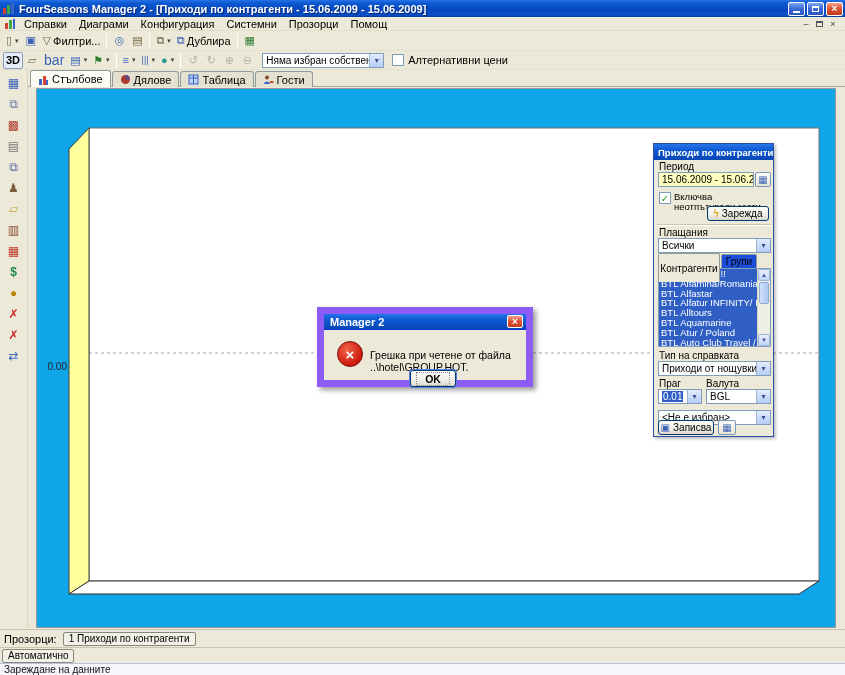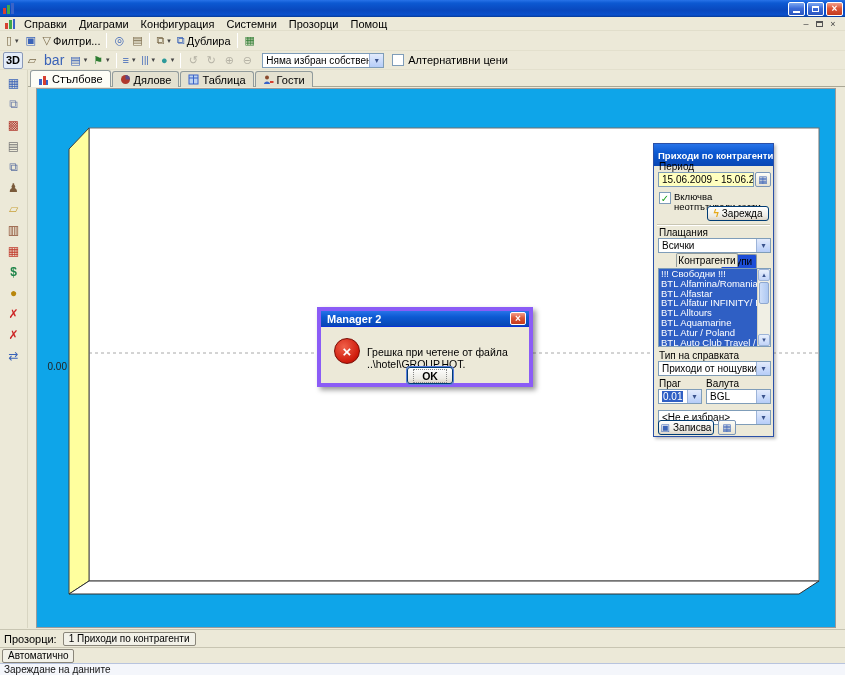--- a/index.html
+++ b/index.html
@@ -60,40 +60,40 @@
   .rail-btn:nth-child(7){color:#C8A23A;} .rail-btn:nth-child(8){color:#8A4A2E;}
   .rail-btn:nth-child(9){color:#C0392B;} .rail-btn:nth-child(10){color:#1E8449; font-weight:bold;}
   .rail-btn:nth-child(11){color:#B8860B;} .rail-btn:nth-child(12){color:#CC2222;}
   .rail-btn:nth-child(13){color:#CC2222;} .rail-btn:nth-child(14){color:#3A63B8;}
 
   
   .canvas { left:36px; top:88px; width:800px; height:540px; background:#0ea5e9; border:1px solid #9A9A9A; }
 
   
   .panel { left:653px; top:143px; width:121px; height:294px; background:#ECE9D8; border:1px solid #2A50A8; box-shadow:2px 2px 3px rgba(0,0,0,.25); font-size:10px; }
-  .panel-title { height:22px; background:linear-gradient(180deg,#2873E8,#0C59D2 40%,#0846B4); color:#fff; font-weight:bold; font-size:9.5px; display:flex; align-items:center; padding:0 2px 0 4px; white-space:nowrap; overflow:hidden; }
+  .panel-title { height:16px; background:linear-gradient(180deg,#2873E8,#0C59D2 40%,#0846B4); color:#fff; font-weight:bold; font-size:9.5px; display:flex; align-items:center; padding:0 2px 0 4px; white-space:nowrap; overflow:hidden; }
   .p-label { position:absolute; left:5px; color:#000; }
   .p-input { position:absolute; background:#FFFFBF; border:1px solid #7F9DB9; height:15px; font-size:10px; display:flex; align-items:center; padding:0 3px; white-space:nowrap; overflow:hidden; }
   .icon-btn { position:absolute; height:15px; border:1px solid #7A96B8; border-radius:2px; background:linear-gradient(180deg,#FDFDF8,#E8E4D4); display:flex; align-items:center; justify-content:center; font-size:10px; color:#3A63B8; }
   .p-btn { position:absolute; height:15px; border:1px solid #003C74; border-radius:3px; background:linear-gradient(180deg,#FFFFFF,#ECEBE5 70%,#DCD4C6); display:flex; align-items:center; justify-content:center; gap:3px; font-size:10px; }
   .p-divider { position:absolute; left:3px; right:3px; height:2px; border-top:1px solid #C8C5B2; border-bottom:1px solid #fff; }
   .p-combo { position:absolute; }
   .ptab { position:absolute; border:1px solid #919B9C; border-bottom:none; border-radius:2px 2px 0 0; background:#1d4ed8; display:flex; align-items:center; justify-content:center; font-size:10px; }
   .ptab.active { background:#ECE9D8; z-index:2; }
   .plist { position:absolute; left:4px; top:124px; width:113px; height:79px; background:#fff; border:1px solid #7F9DB9; overflow:hidden; display:flex; }
   .plist-items { flex:1; overflow:hidden; }
   .plist .li { height:9.8px; line-height:9.8px; font-size:9.5px; background:#2F5FC4; color:#fff; white-space:nowrap; overflow:hidden; padding-left:2px; }
   .scrollbar { width:13px; background:#F0EFE4; border-left:1px solid #D8D5C2; display:flex; flex-direction:column; }
   .sb-btn { height:12px; background:linear-gradient(180deg,#E9F0FC,#C2D4F8); border:1px solid #9DB4D8; border-radius:2px; color:#39528C; font-size:7px; display:flex; align-items:center; justify-content:center; }
   .sb-thumb { height:22px; margin:1px; background:linear-gradient(90deg,#CEDEF9,#ADC8F2); border:1px solid #8FA8D0; border-radius:2px; }
   .sb-track { flex:1; }
   .sel-text { background:#2F5FC4; color:#fff; padding:0 1px; }
 
   
-  .dialog { left:317px; top:307px; width:216px; height:80px; background:#ECE9D8; border:4px solid #8b5cf6; box-shadow:3px 3px 5px rgba(0,0,0,.4); z-index:10; }
+  .dialog { left:317px; top:307px; width:216px; height:80px; background:#ECE9D8; border:7px solid #8b5cf6; box-shadow:3px 3px 5px rgba(0,0,0,.4); z-index:10; }
   .dlg-title { height:16px; background:linear-gradient(180deg,#2873E8,#0C59D2 40%,#0846B4); color:#fff; font-weight:bold; font-size:11px; display:flex; align-items:center; padding:0 3px 0 6px; border-bottom:1px solid #0831D9; }
   .dlg-close { margin-left:auto; width:16px; height:13px; background:linear-gradient(180deg,#F2A08C,#DD5636 45%,#C33B1E); border:1px solid #fff; border-radius:2px; color:#fff; font-size:10px; font-weight:bold; display:flex; align-items:center; justify-content:center; }
   .err-icon { position:absolute; left:13px; top:27px; width:26px; height:26px; border-radius:50%;
     background:radial-gradient(circle at 9px 8px,#F0614A,#CE1A0B 70%,#8E0E04); border:1px solid #7A0C04;
     color:#fff; font-weight:bold; font-size:15px; display:flex; align-items:center; justify-content:center; }
   .dlg-msg { position:absolute; left:46px; top:35px; width:166px; font-size:10.5px; color:#000; }
   .ok-btn { position:absolute; left:86px; top:56px; width:46px; height:17px; border:1px solid #003C74; border-radius:3px;
     background:linear-gradient(180deg,#FFFFFF,#ECEBE5 70%,#DCD4C6); box-shadow:0 0 0 1px #5A7EDC;
     display:flex; align-items:center; justify-content:center; font-size:10.5px; }
   .ok-btn .focus { border:1px dotted #888; padding:0 8px;font-weight:bold; }
@@ -106,20 +106,21 @@
 </style>
 </head>
 <body>
 
 <div class="abs titlebar">
   <svg width="13" height="13">
     <rect x="1" y="6" width="3" height="6" fill="#D64030"></rect>
     <rect x="5" y="3" width="3" height="9" fill="#3FA84A"></rect>
     <rect x="9" y="1" width="3" height="11" fill="#3A63C8"></rect>
   </svg>
+  <span class="title-text">FourSeasons Manager 2 - [Приходи по контрагенти - 15.06.2009 - 15.06.2009]</span>
   <div class="tb-controls">
     <div class="tbtn">
         <span class="glyph-min"></span>
       </div>
     <div class="tbtn">
         <span class="glyph-restore"></span>
       </div>
     <div class="tbtn close">
         <span>×</span>
       </div>
@@ -356,21 +357,21 @@
   </div>
 
   <div class="p-divider" style="top:80px"></div>
 
   <span class="p-label" style="top:83px">Плащания</span>
   <div class="combo p-combo" style="left:4px; top:94px; width:113px">
     <span class="combo-text">Всички</span>
     <span class="combo-btn">▾</span>
   </div>
 
-  <div class="ptab active" style="left:22px; top:109px; width:62px; height:14px">
+  <div class="ptab active" style="left:4px; top:109px; width:62px; height:29px">
     <span>Контрагенти</span>
   </div>
   <div class="ptab" style="left:67px; top:110px; width:36px; height:14px">
     <span>Групи</span>
   </div>
 
   <div class="plist">
     <div class="plist-items">
       <div class="li">!!! Свободни !!!</div>
       <div class="li">BTL Alfamina/Romania</div>

